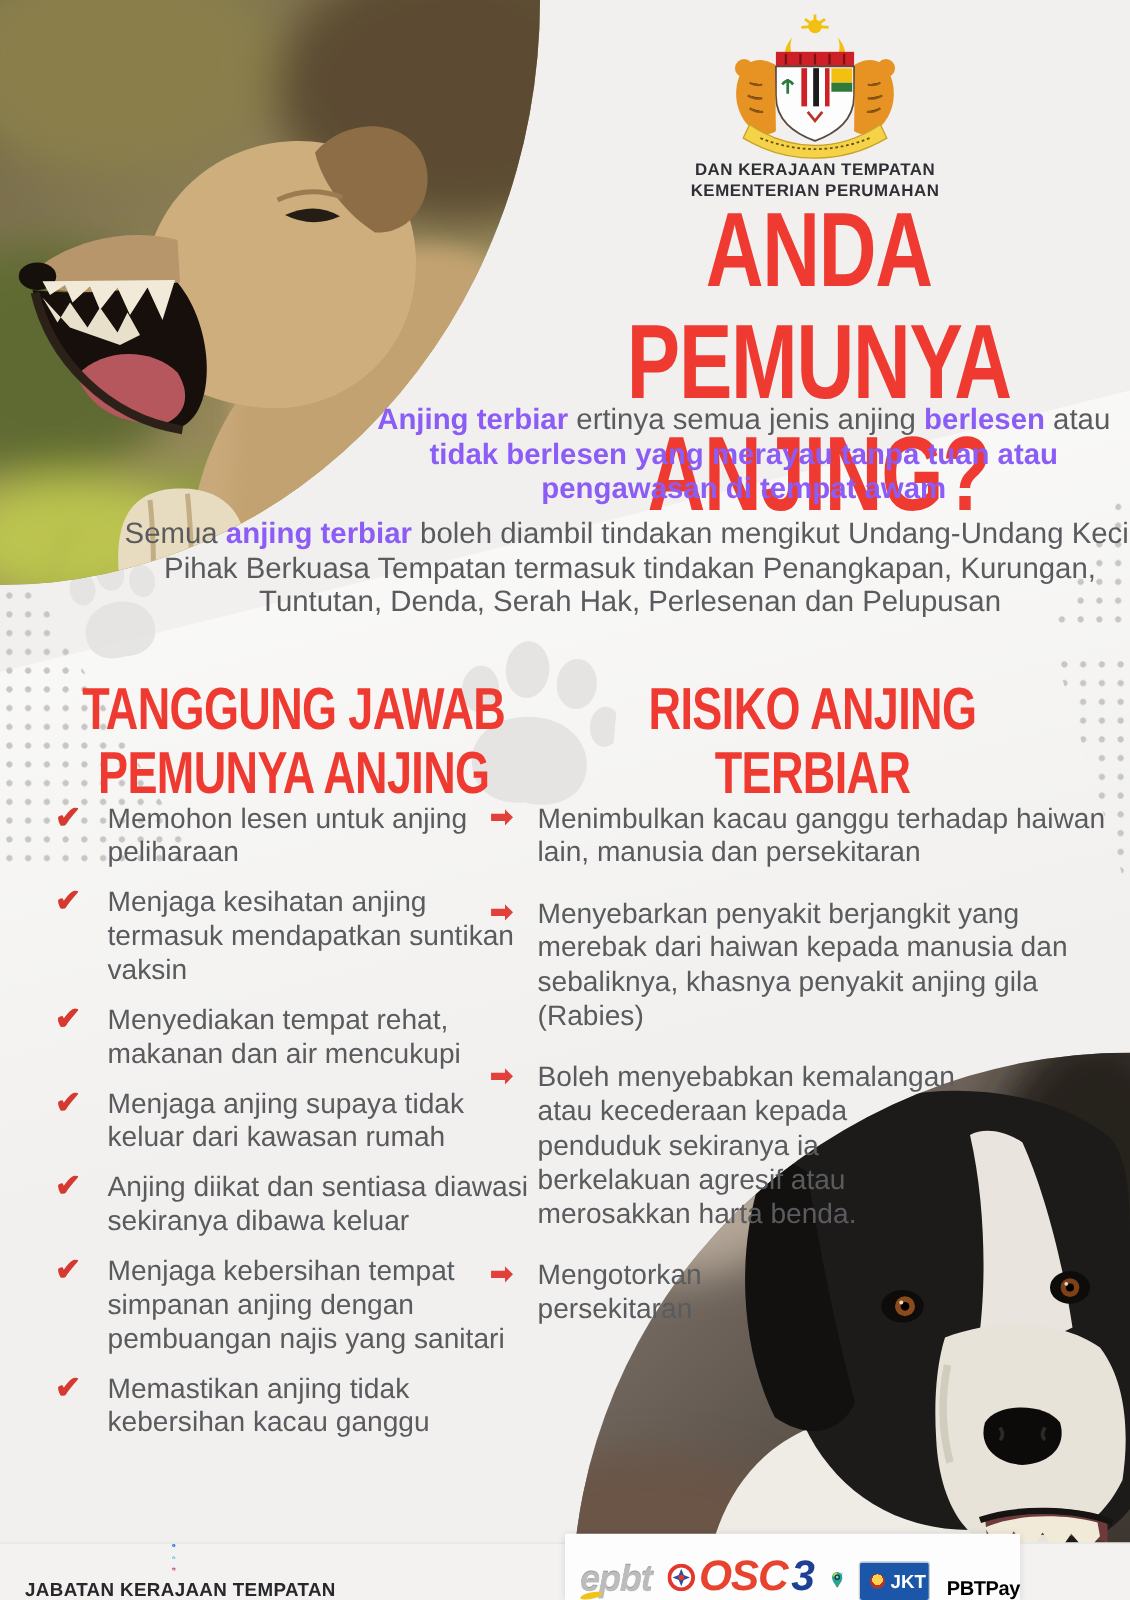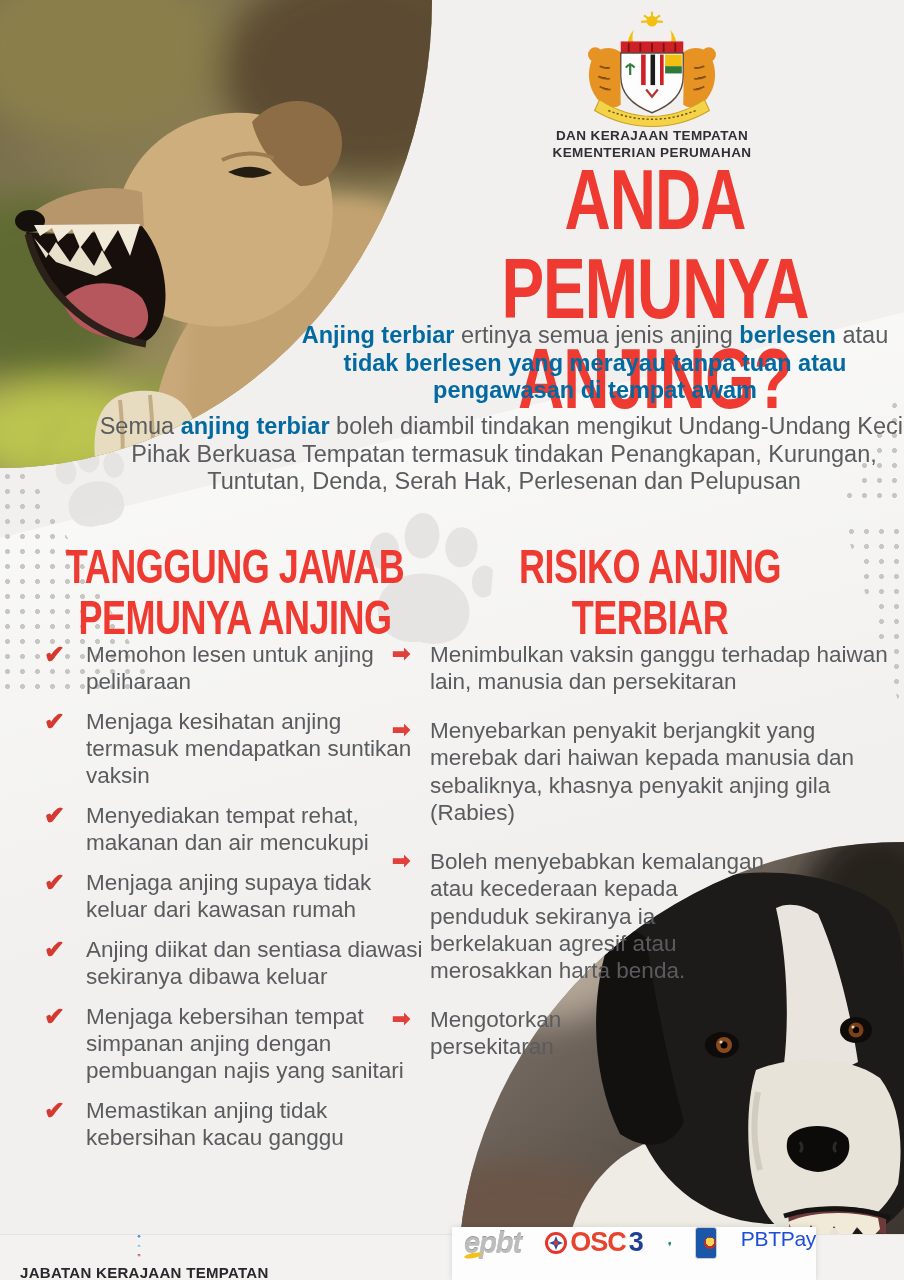--- a/index.html
+++ b/index.html
@@ -25,21 +25,21 @@
   .photo-br{left:458px;top:842px;width:446px;height:438px;border-top-left-radius:100% 100%;overflow:hidden;z-index:2;}
   .photo-tl svg,.photo-br svg{display:block;width:100%;height:100%;}
 
   
   .crest{left:577px;top:8px;width:150px;height:120px;z-index:3;}
   .ministry{left:462px;top:128px;width:380px;text-align:center;font-size:13.5px;font-weight:bold;letter-spacing:.4px;color:#2f2f36;line-height:1.25;z-index:3;}
   .title{left:413px;top:156px;width:484px;text-align:center;color:#ee3a31;font-weight:bold;font-size:64px;line-height:1.06;letter-spacing:-1px;transform:scale(1,1.32);transform-origin:top center;z-index:3;}
 
   
   .intro{color:#5a5b5e;font-size:23.5px;line-height:1.18;text-align:center;z-index:3;}
-  .intro b{color:#0369a1;font-weight:bold;}
+  .intro b{color:#8b5cf6;font-weight:bold;}
   .intro1{left:293px;top:322px;width:604px;}
   .intro2{left:98px;top:413px;width:812px;}
 
   
   .h2{color:#ee3a31;font-weight:bold;text-align:center;font-size:36px;line-height:1.08;letter-spacing:-.5px;transform:scale(1,1.32);transform-origin:top center;z-index:3;}
   .h2-left{left:52px;top:542px;width:366px;}
   .h2-right{left:472px;top:542px;width:356px;}
 
   
   ul.plain{list-style:none;margin:0;padding:0;z-index:3;}
@@ -51,31 +51,31 @@
   .risk-list .blt{color:#e2403a;font-size:22px;top:0;}
   .narrow3{max-width:335px;}
   .narrow4{max-width:225px;}
   .it{}
 
   
   .footer{left:0;top:1234px;width:904px;height:46px;background:#f3f2f0;border-top:1px solid #e4e3e1;z-index:5;}
   .footer-left{position:absolute;left:10px;top:0;height:46px;display:flex;align-items:center;gap:7px;flex-direction:column;}
   .dept{font-size:15px;font-weight:bold;color:#27272c;letter-spacing:.3px;margin-left:10px;}
   .sicon{width:38px;height:38px;display:block;}
-  .footer-right{position:absolute;left:452px;top:-8px;width:364px;height:54px;background:#fdfdfd;box-shadow:0 0 6px rgba(0,0,0,.12);display:flex;align-items:flex-start;gap:24px;padding-left:12px;box-sizing:border-box;}
+  .footer-right{position:absolute;left:452px;top:-8px;width:364px;height:54px;background:#fdfdfd;box-shadow:0 0 6px rgba(0,0,0,.12);display:flex;align-items:flex-end;gap:13px;padding-left:12px;box-sizing:border-box;}
   .epbt{font-size:29px;font-weight:bold;font-style:italic;color:#bcbcbc;text-shadow:0 1px 0 #fff,0 -1px 0 #9a9a9a;letter-spacing:-1px;position:relative;}
   .epbt .eswash{position:absolute;left:0;bottom:2px;width:18px;height:5px;background:#f0c21a;border-radius:50%;transform:rotate(-12deg);}
-  .osc3{display:flex;align-items:center;gap:3px;font-weight:bold;font-size:27px;}
+  .osc3{display:flex;align-items:center;gap:3px;font-style:italic;font-weight:bold;font-size:34px;}
   .osc-txt{color:#e8432e;letter-spacing:-1px;}
   .osc-digit{color:#1d3f94;}
   .jkt-box{display:flex;align-items:stretch;height:30px;border:1px solid #c9ccd1;border-radius:3px;overflow:hidden;background:#f0abfc;}
   .jkt-blue{background:#1c56a8;color:#fff;font-weight:bold;font-size:15px;display:flex;align-items:center;gap:4px;padding:0 8px;}
   .jkt-crest{width:12px;height:12px;border-radius:50%;background:radial-gradient(circle at 50% 40%,#ffd34d 0 45%,#b5352c 46% 100%);}
   .gateway{display:flex;align-items:center;padding:0 8px;color:#3c4046;font-weight:bold;font-size:13.5px;letter-spacing:1px;}
-  .pbtpay{font-size:21px;font-weight:normal;color:#1d4ed8;letter-spacing:-.3px;}
+  .pbtpay{font-size:16px;font-weight:bold;color:#000000;letter-spacing:-.3px;}
 </style>
 </head>
 <body>
 
 <div class="poster">
 
   <div class="abs sweep"></div>
   <div class="abs dots dots-left"></div>
   <div class="abs dots dots-r1"></div>
   <div class="abs dots dots-r2"></div>
@@ -236,21 +236,21 @@
     <li><span class="blt">✔</span><span>Menjaga kesihatan anjing termasuk mendapatkan suntikan vaksin</span></li>
     <li><span class="blt">✔</span></li>
     <li><span class="blt">✔</span><span>Menyediakan tempat rehat, makanan dan air mencukupi</span></li>
     <li><span class="blt">✔</span><span>Menjaga anjing supaya tidak keluar dari kawasan rumah</span></li>
     <li><span class="blt">✔</span><span>Anjing diikat dan sentiasa diawasi sekiranya dibawa keluar</span></li>
     <li><span class="blt">✔</span><span>Menjaga kebersihan tempat simpanan  anjing dengan pembuangan najis yang sanitari</span></li>
     <li><span class="blt">✔</span><span>Memastikan anjing tidak kebersihan kacau ganggu</span></li>
   </ul>
 
   <ul class="abs plain risk-list">
-    <li><span class="blt">➡</span><span>Menimbulkan vaksin ganggu terhadap haiwan lain, manusia dan persekitaran</span></li>
+    <li><span class="blt">➡</span><span>Menimbulkan kacau ganggu terhadap haiwan lain, manusia dan persekitaran</span></li>
     <li><span class="blt">➡</span><span><span>Menyebarkan penyakit berjangkit yang merebak dari haiwan kepada manusia dan sebaliknya, khasnya penyakit anjing gila (</span><span class="it">Rabies</span><span>)</span></span></li>
     <li class="narrow3"><span class="blt">➡</span><span>Boleh menyebabkan kemalangan atau kecederaan kepada penduduk sekiranya ia berkelakuan agresif atau merosakkan harta benda.</span></li>
     <li class="narrow4"><span class="blt">➡</span><span>Mengotorkan persekitaran</span></li>
   </ul>
 
   <div class="abs photo-br">
     <svg viewBox="0 0 446 438" preserveAspectRatio="none">
       <defs>
         <linearGradient id="dbg" x1="0" y1="0" x2="1" y2="1">
           <stop offset="0" stop-color="#8c8076"></stop>

